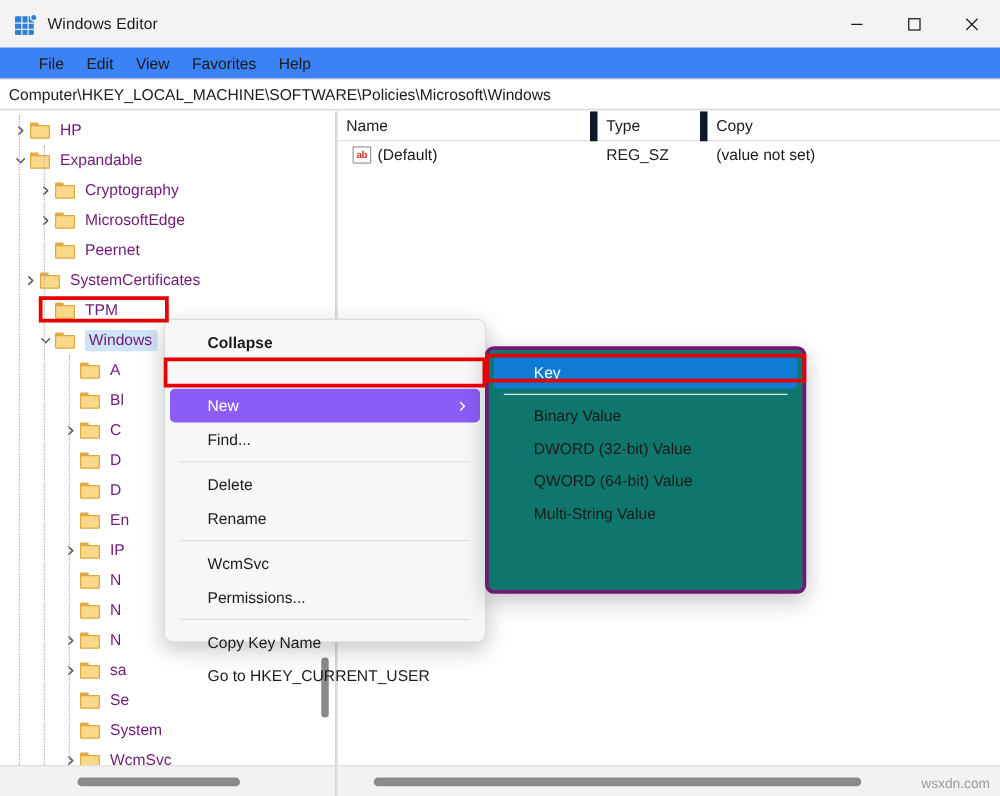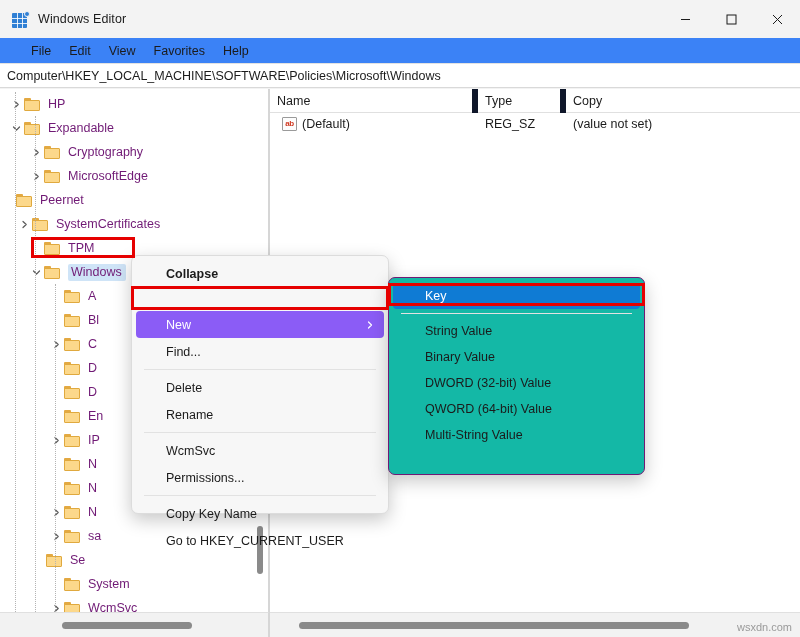--- a/index.html
+++ b/index.html
@@ -243,22 +243,22 @@
   .sep {
     height: 1px; background: #e2e2e2;
     margin: 4px 12px;
   }
 
   
   .submenu {
     position: absolute;
     left: 388px; top: 277px;
     width: 257px; height: 198px;
-    background: #14b8a6;
-    border: 1px solid #701a75;
+    background: #0f766e;
+    border: 3px solid #701a75;
     border-radius: 7px;
     box-shadow: 0 6px 18px rgba(0,0,0,.22);
     z-index: 55;
     padding: 5px 0;
   }
   .smi {
     height: 26px;
     display: flex; align-items: center;
     padding: 0 10px 0 32px;
     font-size: 12.5px; color: #1b1b1b;
@@ -390,21 +390,21 @@
             <svg width="9" height="9" viewBox="0 0 9 9">
               <polyline points="3,1.5 6.2,4.5 3,7.5" fill="none" stroke="currentColor" stroke-width="1.2" stroke-linecap="round" stroke-linejoin="round"></polyline>
             </svg>
           </div>
           <div class="folder">
             <div class="tab"></div>
             <div class="body"></div>
           </div>
           <div class="tlabel">MicrosoftEdge</div>
         </div>
-        <div class="trow" style="">
+        <div class="trow" style="padding-left: 28px;">
           <div class="chev"></div>
           <div class="folder">
             <div class="tab"></div>
             <div class="body"></div>
           </div>
           <div class="tlabel">Peernet</div>
         </div>
         <div class="trow" style="padding-left: 16px;">
           <div class="chev">
             <svg width="9" height="9" viewBox="0 0 9 9">
@@ -534,21 +534,21 @@
             <svg width="9" height="9" viewBox="0 0 9 9">
               <polyline points="3,1.5 6.2,4.5 3,7.5" fill="none" stroke="currentColor" stroke-width="1.2" stroke-linecap="round" stroke-linejoin="round"></polyline>
             </svg>
           </div>
           <div class="folder">
             <div class="tab"></div>
             <div class="body"></div>
           </div>
           <div class="tlabel">sa</div>
         </div>
-        <div class="trow" style="padding-left: 30px;">
+        <div class="trow" style="padding-left: 48px;">
           <div class="chev"></div>
           <div class="folder">
             <div class="tab"></div>
             <div class="body"></div>
           </div>
           <div class="tlabel">Se</div>
         </div>
         <div class="trow" style="padding-left: 48px;">
           <div class="chev"></div>
           <div class="folder">
@@ -634,21 +634,20 @@
         <span>Copy Key Name</span>
       </div>
       <div class="mi">
         <span>Go to HKEY_CURRENT_USER</span>
       </div>
     </div>
 
   <div class="submenu" id="submenu">
       <div class="smi hl">Key</div>
       <div class="sep"></div>
-      <div class="smi">String Value</div>
       <div class="smi">Binary Value</div>
       <div class="smi">DWORD (32-bit) Value</div>
       <div class="smi">QWORD (64-bit) Value</div>
       <div class="smi">Multi-String Value</div>
     </div>
 
   <div class="redbox" style="left:31px; top:237px; width:104px; height:21px;"></div>
   <div class="redbox" style="left:131px; top:286px; width:258px; height:24px;"></div>
   <div class="redbox" style="left:388px; top:283px; width:257px; height:23px;"></div>
 

